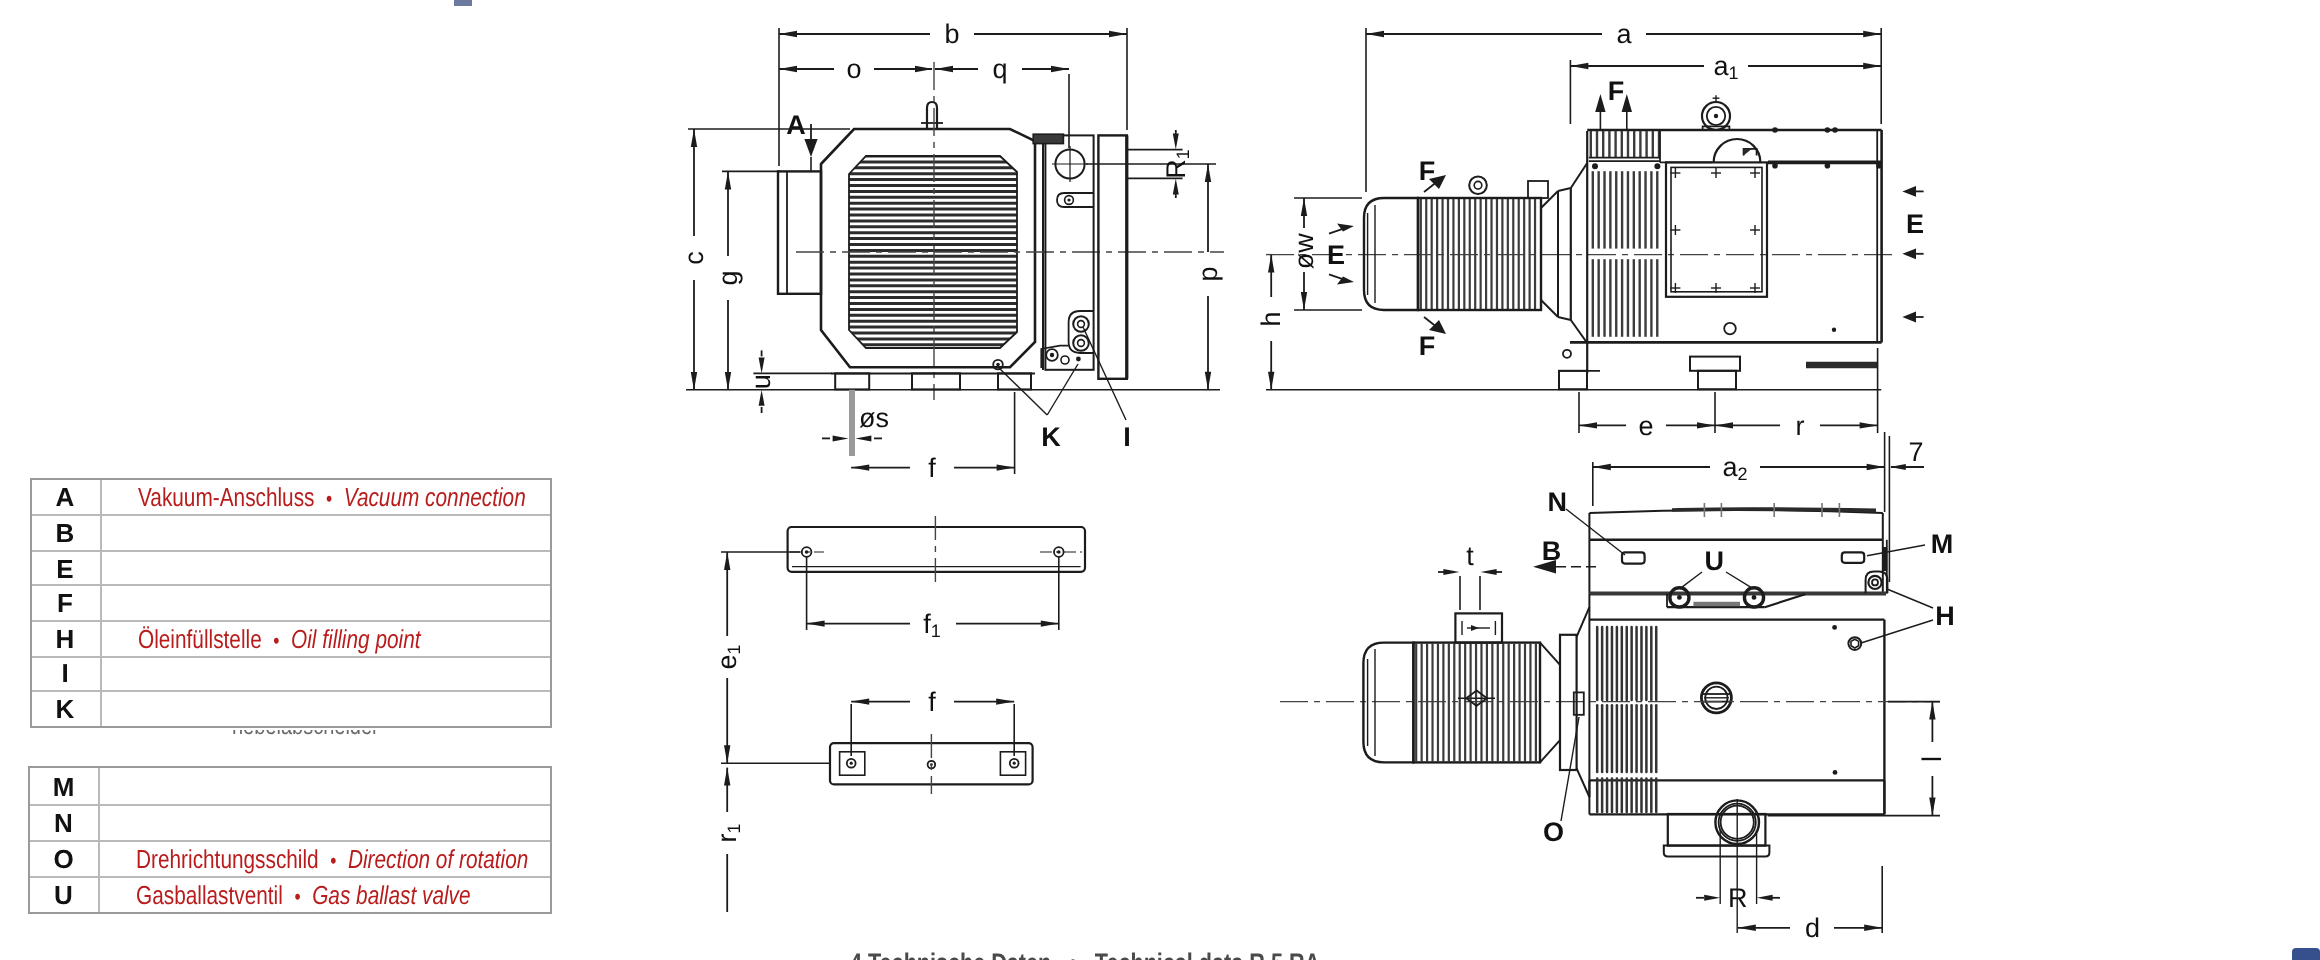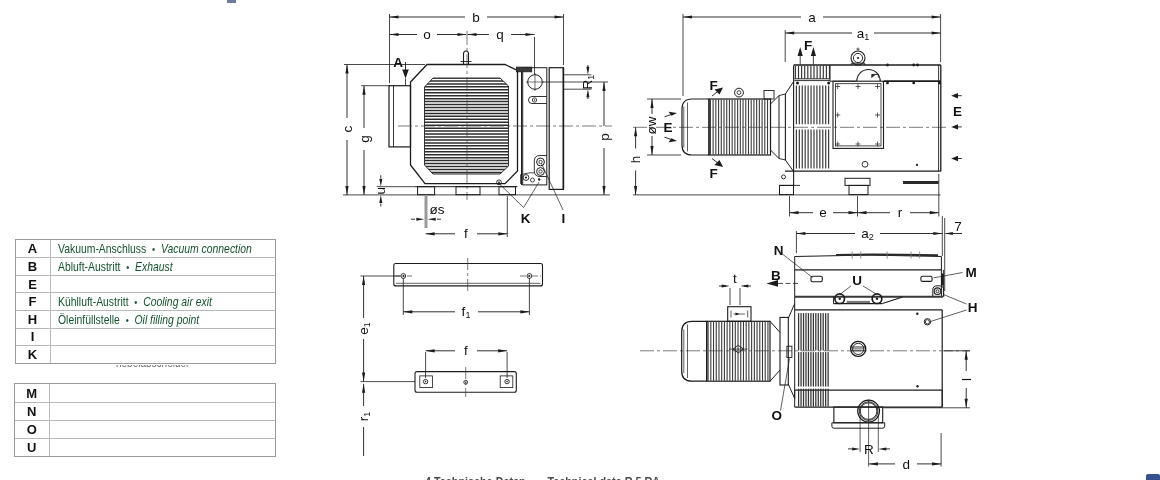--- a/index.html
+++ b/index.html
@@ -1,21 +1,21 @@
 <!DOCTYPE html>
 <html><head><meta charset="utf-8">
 <style>
 html,body { margin:0; padding:0; background:#ffffff; width:1160px; height:480px; overflow:hidden; }
 * { box-sizing:border-box; }
 #stage { position:relative; width:1160px; height:480px; font-family:"Liberation Sans", sans-serif; }
 svg text { font-family:"Liberation Sans", sans-serif; }
 .tbl { position:absolute; border:1px solid #9a9a9a; background:#fff; }
 .row { display:flex; align-items:center; }
 .cl { flex:0 0 35px; text-align:center; font-weight:bold; font-size:13px; color:#111; border-right:1px solid #b9b9b9; align-self:stretch; display:flex; align-items:center; justify-content:center; }
-.ct { flex:1 1 auto; padding-left:7px; font-size:13px; color:#14532d; white-space:nowrap; overflow:visible;text-decoration:underline; }
+.ct { flex:1 1 auto; padding-left:18px; font-size:13px; color:#b91c1c; white-space:nowrap; overflow:visible;text-decoration:underline; }
 .cd { display:inline-block; transform:scaleX(0.80); transform-origin:0 50%; }
 .bu { font-size:11px; }
 .frag { position:absolute; color:#555; overflow:hidden; }
 </style></head>
 <body>
 <div id="stage">
 <svg width="1160" height="480" viewBox="0 0 1160 480">
 <line x1="389.5" y1="14" x2="389.5" y2="83" stroke="#1c1c1c" stroke-width="0.8" stroke-linecap="butt"></line>
 <line x1="563.5" y1="14" x2="563.5" y2="65" stroke="#1c1c1c" stroke-width="0.8" stroke-linecap="butt"></line>
 <line x1="534.5" y1="37" x2="534.5" y2="74" stroke="#1c1c1c" stroke-width="0.8" stroke-linecap="butt"></line>
@@ -580,28 +580,26 @@
 <text x="776.7" y="420.4" font-size="13.5" font-weight="bold" text-anchor="middle" fill="#111" style="">O</text>
 <line x1="780.5" y1="410.5" x2="789.5" y2="358.5" stroke="#1c1c1c" stroke-width="0.7" stroke-linecap="butt"></line>
 </svg>
 <div class="tbl" style="left:14.5px;top:238.5px;width:261px;">
       <div class="row" style="height:17.64px;">
 <div class="cl">A</div>
         <div class="ct"><span class="cd">Vakuum-Anschluss&nbsp; <span class="bu">•</span> &nbsp;<i>Vacuum connection</i></span></div>
       </div>
       <div class="row" style="height:17.64px;border-top:1px solid #b9b9b9;">
 <div class="cl">B</div>
-        <div class="ct"><span class="cd">Abluft-Austritt&nbsp; <span class="bu">•</span> &nbsp;<i>Exhaust</i></span></div>
       </div>
       <div class="row" style="height:17.64px;border-top:1px solid #b9b9b9;">
 <div class="cl">E</div>
       </div>
       <div class="row" style="height:17.64px;border-top:1px solid #b9b9b9;">
 <div class="cl">F</div>
-        <div class="ct"><span class="cd">Kühlluft-Austritt&nbsp; <span class="bu">•</span> &nbsp;<i>Cooling air exit</i></span></div>
       </div>
       <div class="row" style="height:17.64px;border-top:1px solid #b9b9b9;">
 <div class="cl">H</div>
         <div class="ct"><span class="cd">Öleinfüllstelle&nbsp; <span class="bu">•</span> &nbsp;<i>Oil filling point</i></span></div>
       </div>
       <div class="row" style="height:17.64px;border-top:1px solid #b9b9b9;">
 <div class="cl">I</div>
       </div>
       <div class="row" style="height:17.64px;border-top:1px solid #b9b9b9;">
 <div class="cl">K</div>
@@ -609,23 +607,25 @@
     </div>
 <div class="tbl" style="left:13.75px;top:383.2px;width:262.5px;">
       <div class="row" style="height:18.06px;">
 <div class="cl">M</div>
       </div>
       <div class="row" style="height:18.06px;border-top:1px solid #b9b9b9;">
 <div class="cl">N</div>
       </div>
       <div class="row" style="height:18.06px;border-top:1px solid #b9b9b9;">
 <div class="cl">O</div>
+        <div class="ct"><span class="cd">Drehrichtungsschild&nbsp; <span class="bu">•</span> &nbsp;<i>Direction of rotation</i></span></div>
       </div>
       <div class="row" style="height:18.06px;border-top:1px solid #b9b9b9;">
 <div class="cl">U</div>
+        <div class="ct"><span class="cd">Gasballastventil&nbsp; <span class="bu">•</span> &nbsp;<i>Gas ballast valve</i></span></div>
       </div>
     </div>
 <div class="frag" style="left:116px;top:364.5px;width:98px;height:6px;font-size:12.5px;color:#6a6a6a;">
 <span class="cd" style="position:relative;top:-8.5px;display:inline-block;">nebelabscheider (Zubehör)</span></div>
 <div class="frag" style="left:425px;top:474.5px;width:320px;height:5.5px;font-size:13.5px;font-weight:bold;color:#4a4a4a;">
 <span class="cd" style="position:relative;top:-0.5px;display:inline-block;">4 Technische Daten &nbsp;&nbsp;•&nbsp;&nbsp; Technical data R 5 RA 0063/0100 F</span></div>
 <div style="position:absolute;left:227px;top:0;width:9px;height:2.5px;background:#6b7a9e;"></div>
 <div style="position:absolute;left:1146px;top:474px;width:14px;height:6px;background:#35508c;border-radius:2px 2px 0 0;"></div>
 </div>
 </body></html>

